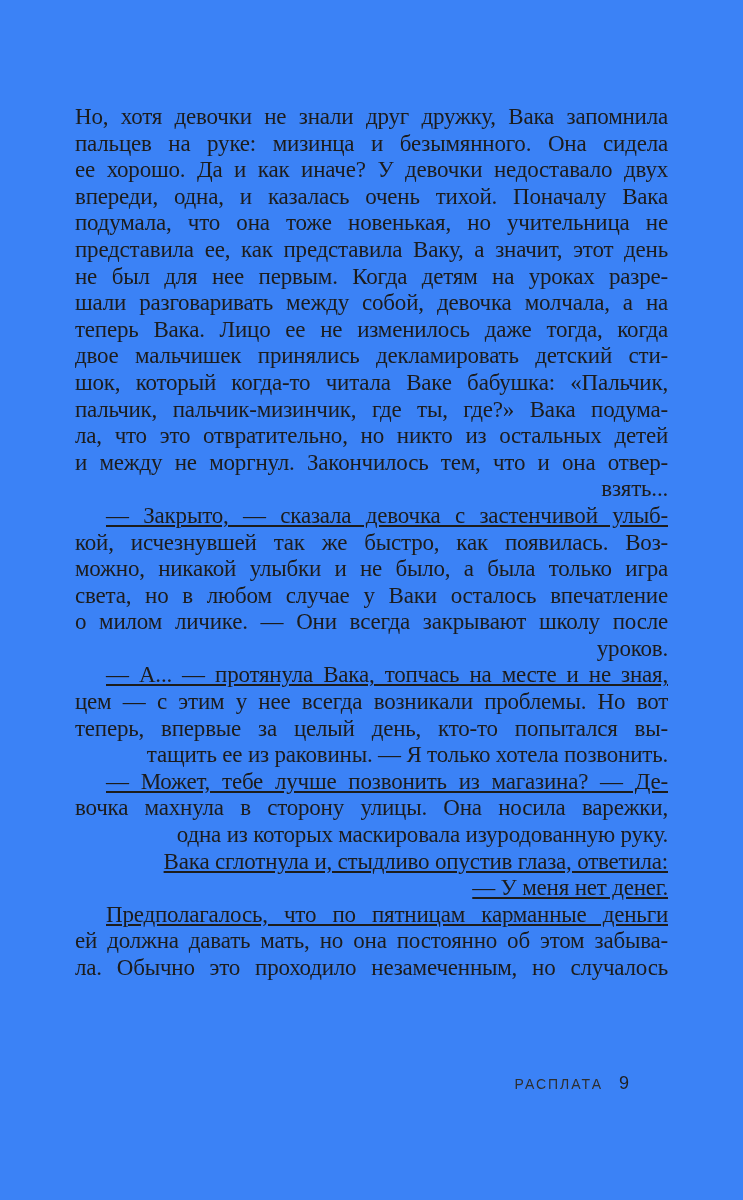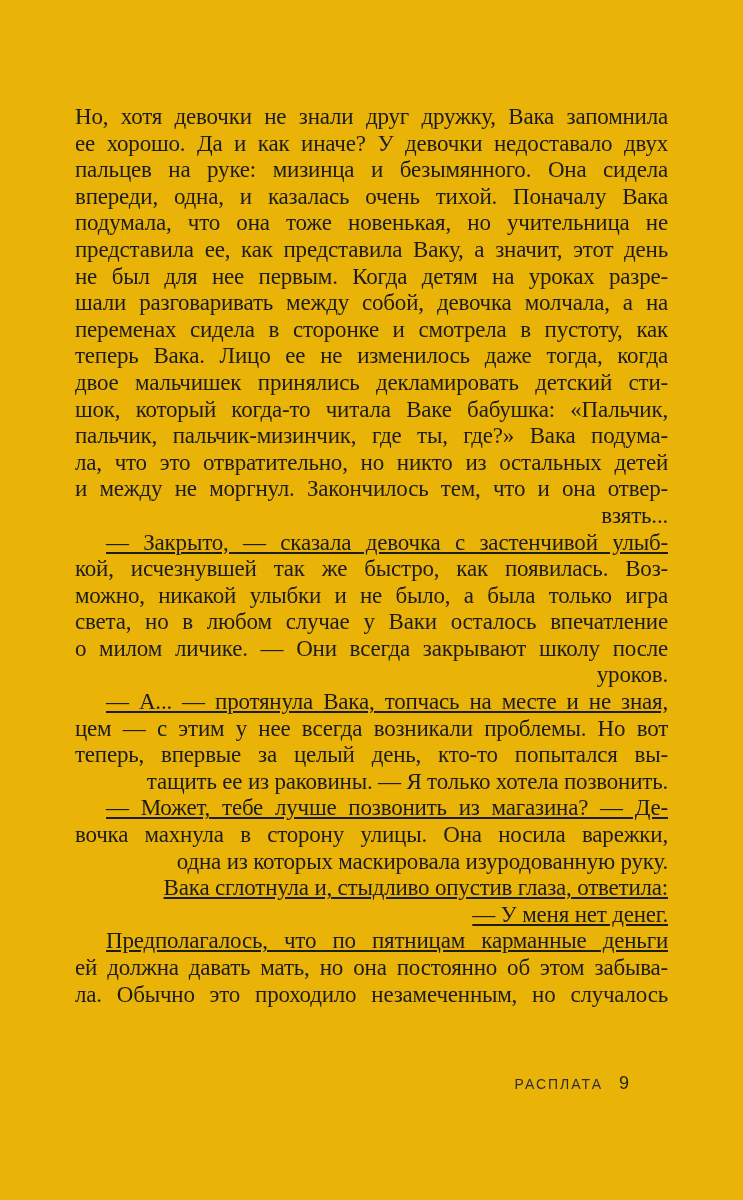--- a/index.html
+++ b/index.html
@@ -5,21 +5,21 @@
   html, body { margin: 0; padding: 0; }
   body {
     width: 743px; height: 1200px;
     background: #ffffff;
     position: relative;
     font-family: "Liberation Serif", serif;
     overflow: hidden;
   }
   .page {
     position: absolute; inset: 0;
-    background: #eab308;
+    background: #3b82f6;
   }
   .textblock {
     position: absolute;
     left: 75px; top: 104px;
     width: 593px;
     color: #1c1c1c;
     font-size: 23px;
     line-height: 26.6px;
     letter-spacing: -0.2px;
   }
@@ -47,28 +47,27 @@
     line-height: 1;
   }
 </style>
 </head>
 <body>
 
 <div class="page">
 
   <div class="textblock">
     <div class="ln j">Но, хотя девочки не знали друг дружку, Вака запомнила</div>
+    <div class="ln j">пальцев на руке: мизинца и безымянного. Она сидела</div>
     <div class="ln j">ее хорошо. Да и как иначе? У девочки недоставало двух</div>
-    <div class="ln j">пальцев на руке: мизинца и безымянного. Она сидела</div>
     <div class="ln j">впереди, одна, и казалась очень тихой. Поначалу Вака</div>
     <div class="ln j">подумала, что она тоже новенькая, но учительница не</div>
     <div class="ln j">представила ее, как представила Ваку, а значит, этот день</div>
     <div class="ln j">не был для нее первым. Когда детям на уроках разре-</div>
     <div class="ln j">шали разговаривать между собой, девочка молчала, а на</div>
-    <div class="ln j">переменах сидела в сторонке и смотрела в пустоту, как</div>
     <div class="ln j">теперь Вака. Лицо ее не изменилось даже тогда, когда</div>
     <div class="ln j">двое мальчишек принялись декламировать детский сти-</div>
     <div class="ln j">шок, который когда-то читала Ваке бабушка: «Пальчик,</div>
     <div class="ln j">пальчик, пальчик-мизинчик, где ты, где?» Вака подума-</div>
     <div class="ln j">ла, что это отвратительно, но никто из остальных детей</div>
     <div class="ln j">и между не моргнул. Закончилось тем, что и она отвер-</div>
     <div class="ln">взять...</div>
     <div class="ln j ind">— Закрыто, — сказала девочка с застенчивой улыб-</div>
     <div class="ln j">кой, исчезнувшей так же быстро, как появилась. Воз-</div>
     <div class="ln j">можно, никакой улыбки и не было, а была только игра</div>

